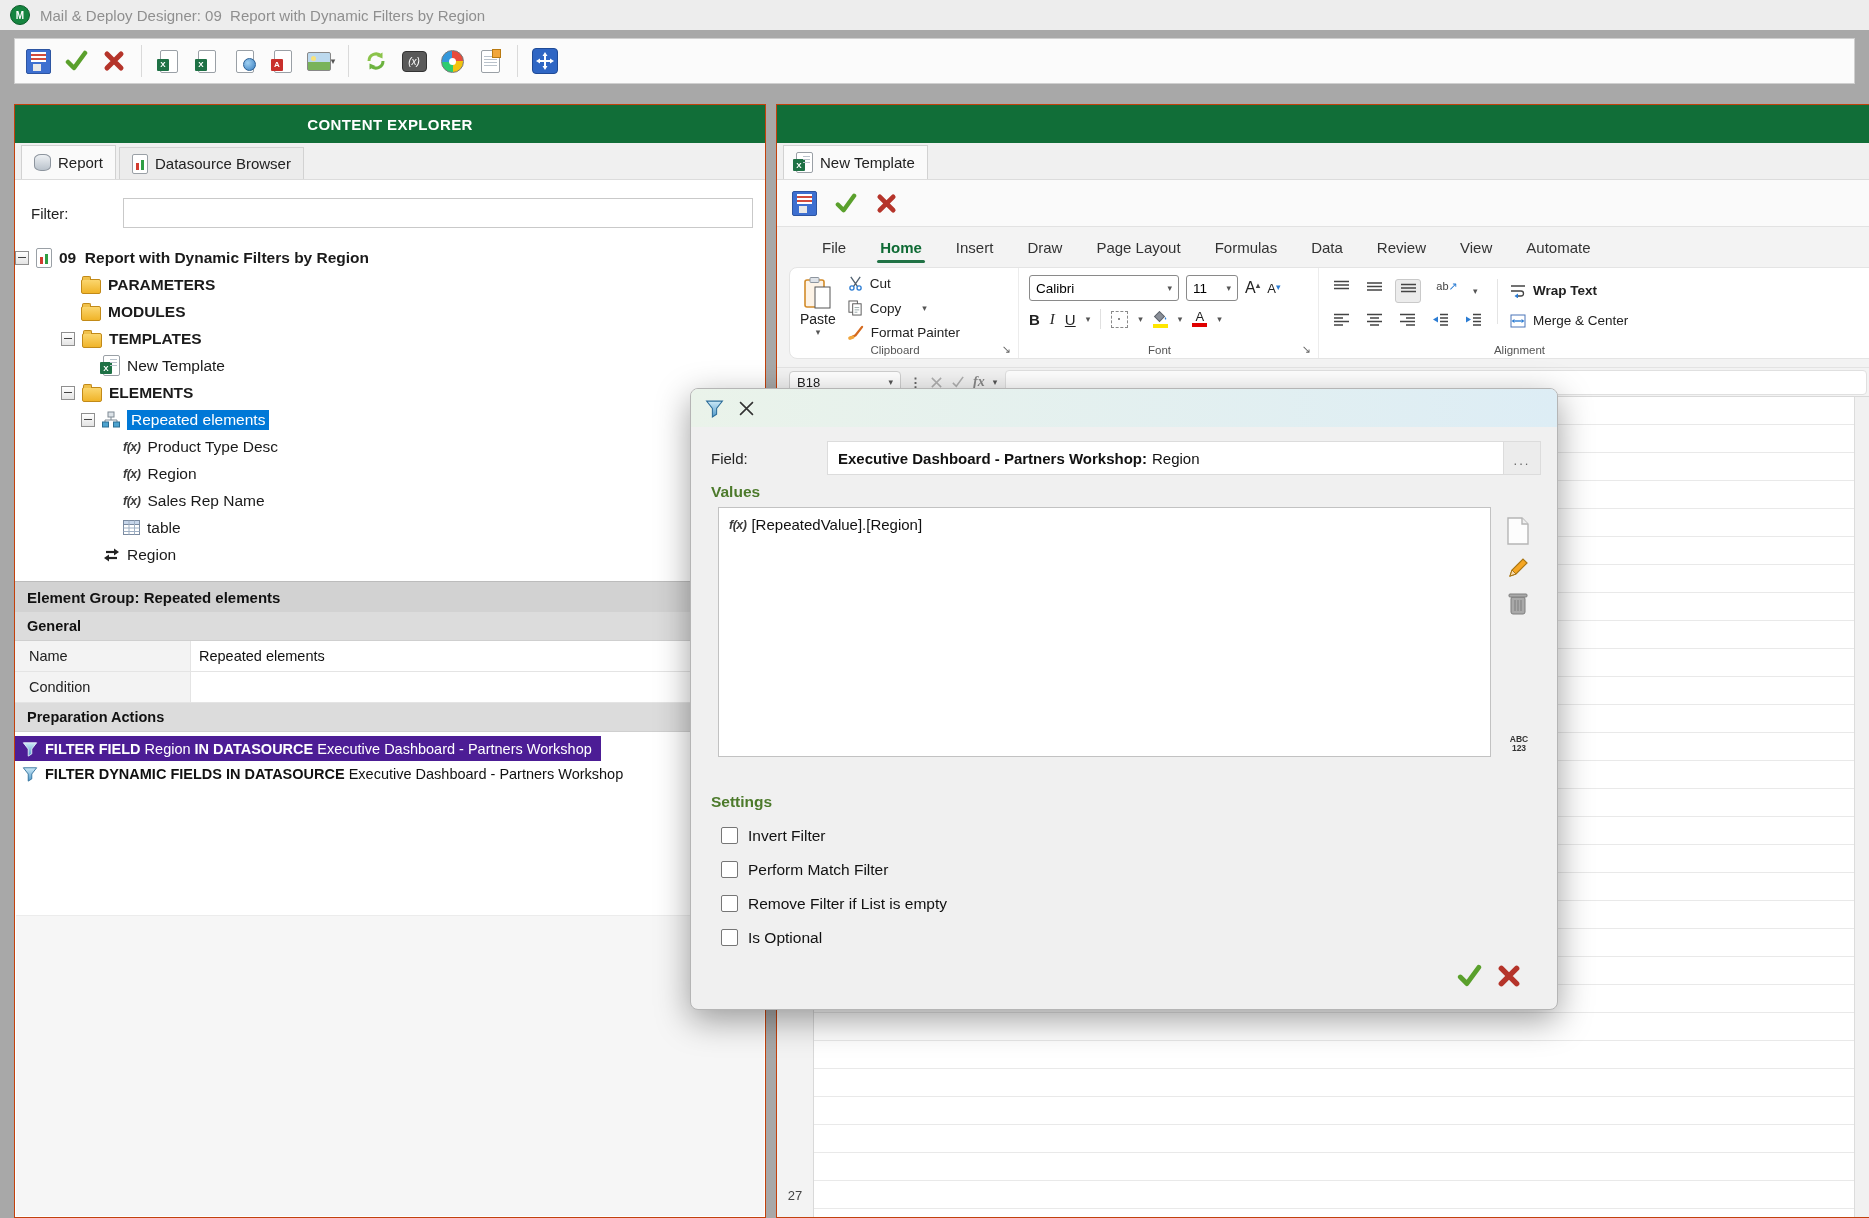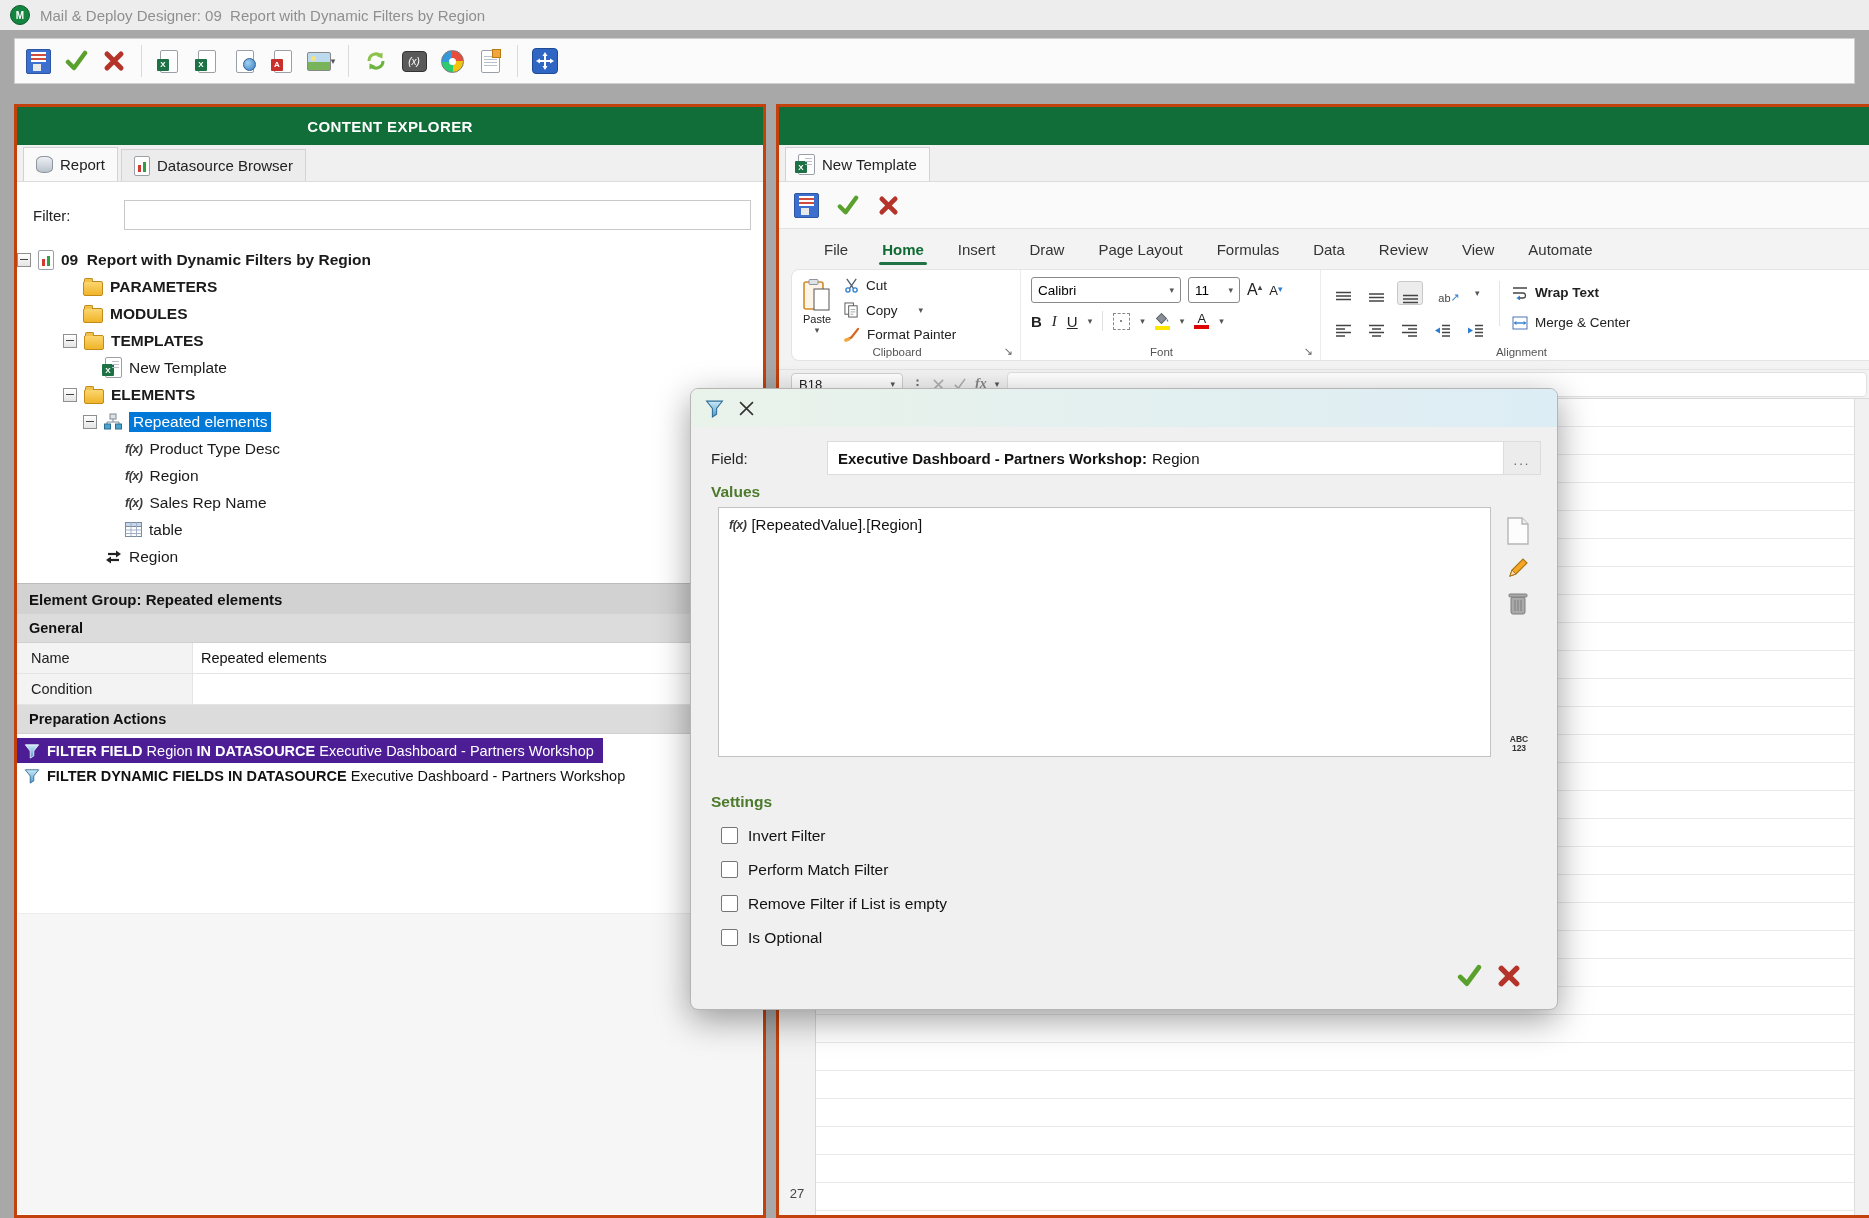--- a/index.html
+++ b/index.html
@@ -27,21 +27,21 @@
   .caret{font-size:9px;color:#555;line-height:1;}
   .ic-vars{width:23px;height:19px;background:#5a5a5a;border:1px solid #333;border-radius:4px;color:#fff;font-size:10px;font-style:italic;display:flex;align-items:center;justify-content:center;}
   .ic-palette{width:21px;height:21px;border-radius:50%;border:1px solid #777;background:conic-gradient(#e74c3c 0 25%,#f1c40f 0 50%,#2ecc71 0 75%,#3498db 0 100%);position:relative;}
   .ic-palette:after{content:'';position:absolute;left:7px;top:7px;width:7px;height:7px;border-radius:50%;background:#fff;}
   .ic-log{width:17px;height:21px;background:#fff;border:1px solid #9aa0a6;border-radius:2px;position:relative;}
   .ic-log:before{content:'';position:absolute;left:2px;top:3px;right:2px;height:12px;background:repeating-linear-gradient(#fff 0 2px,#b9c2cb 2px 3px);}
   .ic-log:after{content:'';position:absolute;right:-2px;top:-2px;width:7px;height:7px;background:#f0a63c;border:1px solid #b97a12;}
   .ic-fit{width:24px;height:24px;background:#2f66c4;border:1px solid #1f4a96;border-radius:4px;display:flex;align-items:center;justify-content:center;}
 
   
-  .panel{background:#fff;border:3px solid #c2410c;box-sizing:border-box;}
+  .panel{background:#fff;border:1px solid #c2410c;box-sizing:border-box;}
   .panel-left{left:14px;top:104px;width:752px;height:1114px;}
   .panel-right{left:776px;top:104px;width:1093px;height:1114px;border-right:none;background:#f5f5f5;overflow:hidden;display:flex;flex-direction:column;}
   .panel-header{height:38px;background:#116e38;color:#fff;font-weight:bold;font-size:15px;letter-spacing:.4px;display:flex;align-items:center;justify-content:center;}
   .tabstrip{height:37px;background:#f0f0f0;border-bottom:1px solid #dcdcdc;display:flex;align-items:flex-end;padding-left:6px;gap:3px;box-sizing:border-box;}
   .tab{height:32px;display:flex;align-items:center;gap:7px;padding:0 12px;font-size:15px;color:#222;border:1px solid #d2d2d2;border-bottom:none;background:#ececec;box-sizing:border-box;}
   .tab.active{background:#fafafa;height:34px;}
   .db-ic{width:15px;height:15px;background:linear-gradient(#eef1f4,#b9c2cb);border:1px solid #8d959e;border-radius:7px/5px;}
 
   
   .filter-row{display:flex;align-items:center;margin:18px 12px 0 16px;gap:20px;}
@@ -85,36 +85,36 @@
   .rtab{padding:0 17px;font-size:15px;color:#333;height:100%;display:flex;align-items:center;position:relative;}
   .rtab.active{font-weight:bold;color:#0f6b35;}
   .rtab.active:after{content:'';position:absolute;left:14px;right:14px;bottom:4px;height:3px;border-radius:2px;background:#217346;}
   .ribbon-body{background:#f3f3f3;padding:0 0 8px 12px;flex:0 0 auto;}
   .ribbon-card{width:1220px;height:92px;background:#fff;border:1px solid #e4e4e4;border-radius:8px;display:flex;box-sizing:border-box;}
   .rgroup{position:relative;padding:7px 10px 18px;display:flex;gap:12px;box-sizing:border-box;}
   .rgroup+.rgroup{border-left:1px solid #ececec;}
   .rgroup-label{position:absolute;bottom:2px;left:0;right:18px;text-align:center;font-size:11.5px;color:#555;}
   .launcher{position:absolute;bottom:2px;right:7px;color:#666;font-size:11px;}
   .paste-col{display:flex;flex-direction:column;align-items:center;gap:1px;padding-top:1px;}
-  .paste-col .lbl{font-size:11px;color:#222;}
+  .paste-col .lbl{font-size:14px;color:#222;}
   .clip-col{display:flex;flex-direction:column;gap:9px;padding-top:1px;}
   .rbtn{display:flex;align-items:center;gap:7px;font-size:13.5px;color:#222;height:21px;}
   .combo{height:26px;border:1px solid #8a8a8a;border-radius:3px;background:#fff;display:flex;align-items:center;justify-content:space-between;padding:0 6px;font-size:13.5px;box-sizing:border-box;}
   .font-row{display:flex;align-items:center;gap:7px;}
   .fmt-letter{font-size:15px;color:#222;}
   .fontsz{display:flex;align-items:flex-start;font-size:16px;color:#222;}
   .fontsz .c{font-size:9px;margin-top:1px;}
   .border-ic{width:15px;height:15px;border:1px dashed #8a8a8a;position:relative;}
   .border-ic:before{content:'';position:absolute;left:6px;top:6px;width:2px;height:2px;background:#8a8a8a;}
   .color-bar{display:flex;flex-direction:column;align-items:center;line-height:1;}
   .color-bar .bar{width:15px;height:4px;margin-top:1px;}
   .vline{width:1px;background:#e4e4e4;margin:4px 0 16px;}
   .alrows{display:flex;flex-direction:column;gap:10px;padding-top:4px;}
   .alrow{display:flex;align-items:center;gap:9px;}
-  .albox{width:24px;height:22px;display:flex;align-items:flex-end;justify-content:center;border-radius:3px;}
+  .albox{width:24px;height:22px;display:flex;align-items:flex-start;justify-content:center;border-radius:3px;}
   .albox.sel{border:1px solid #c9c9c9;background:#ececec;}
   .wrapmerge{display:flex;flex-direction:column;gap:9px;padding-top:5px;}
   .formula-bar{height:28px;background:#f3f3f3;border-top:1px solid #e3e3e3;border-bottom:1px solid #d9d9d9;display:flex;align-items:center;gap:8px;padding-left:12px;flex:0 0 auto;}
   .name-box{width:112px;height:23px;background:#fff;border:1px solid #d0d0d0;border-radius:4px;display:flex;align-items:center;justify-content:space-between;padding:0 7px;font-size:13px;color:#222;box-sizing:border-box;}
   .fb-ic{color:#9a9a9a;font-size:13px;}
   .fx-sym{font-family:"Liberation Serif",serif;font-style:italic;font-weight:bold;color:#888;font-size:14px;}
   .fb-input{flex:1;height:23px;background:#fff;border:1px solid #e0e0e0;border-radius:4px;margin-right:2px;}
   .sheet{flex:1;background:#fff;position:relative;background-image:repeating-linear-gradient(#fff 0 27px,#e9e9e9 27px 28px);}
   .rowhdr{position:absolute;left:0;top:0;bottom:0;width:36px;background:#f3f3f3;border-right:1px solid #d9d9d9;}
   .rownum{position:absolute;left:0;width:36px;text-align:center;font-size:13px;color:#444;}

